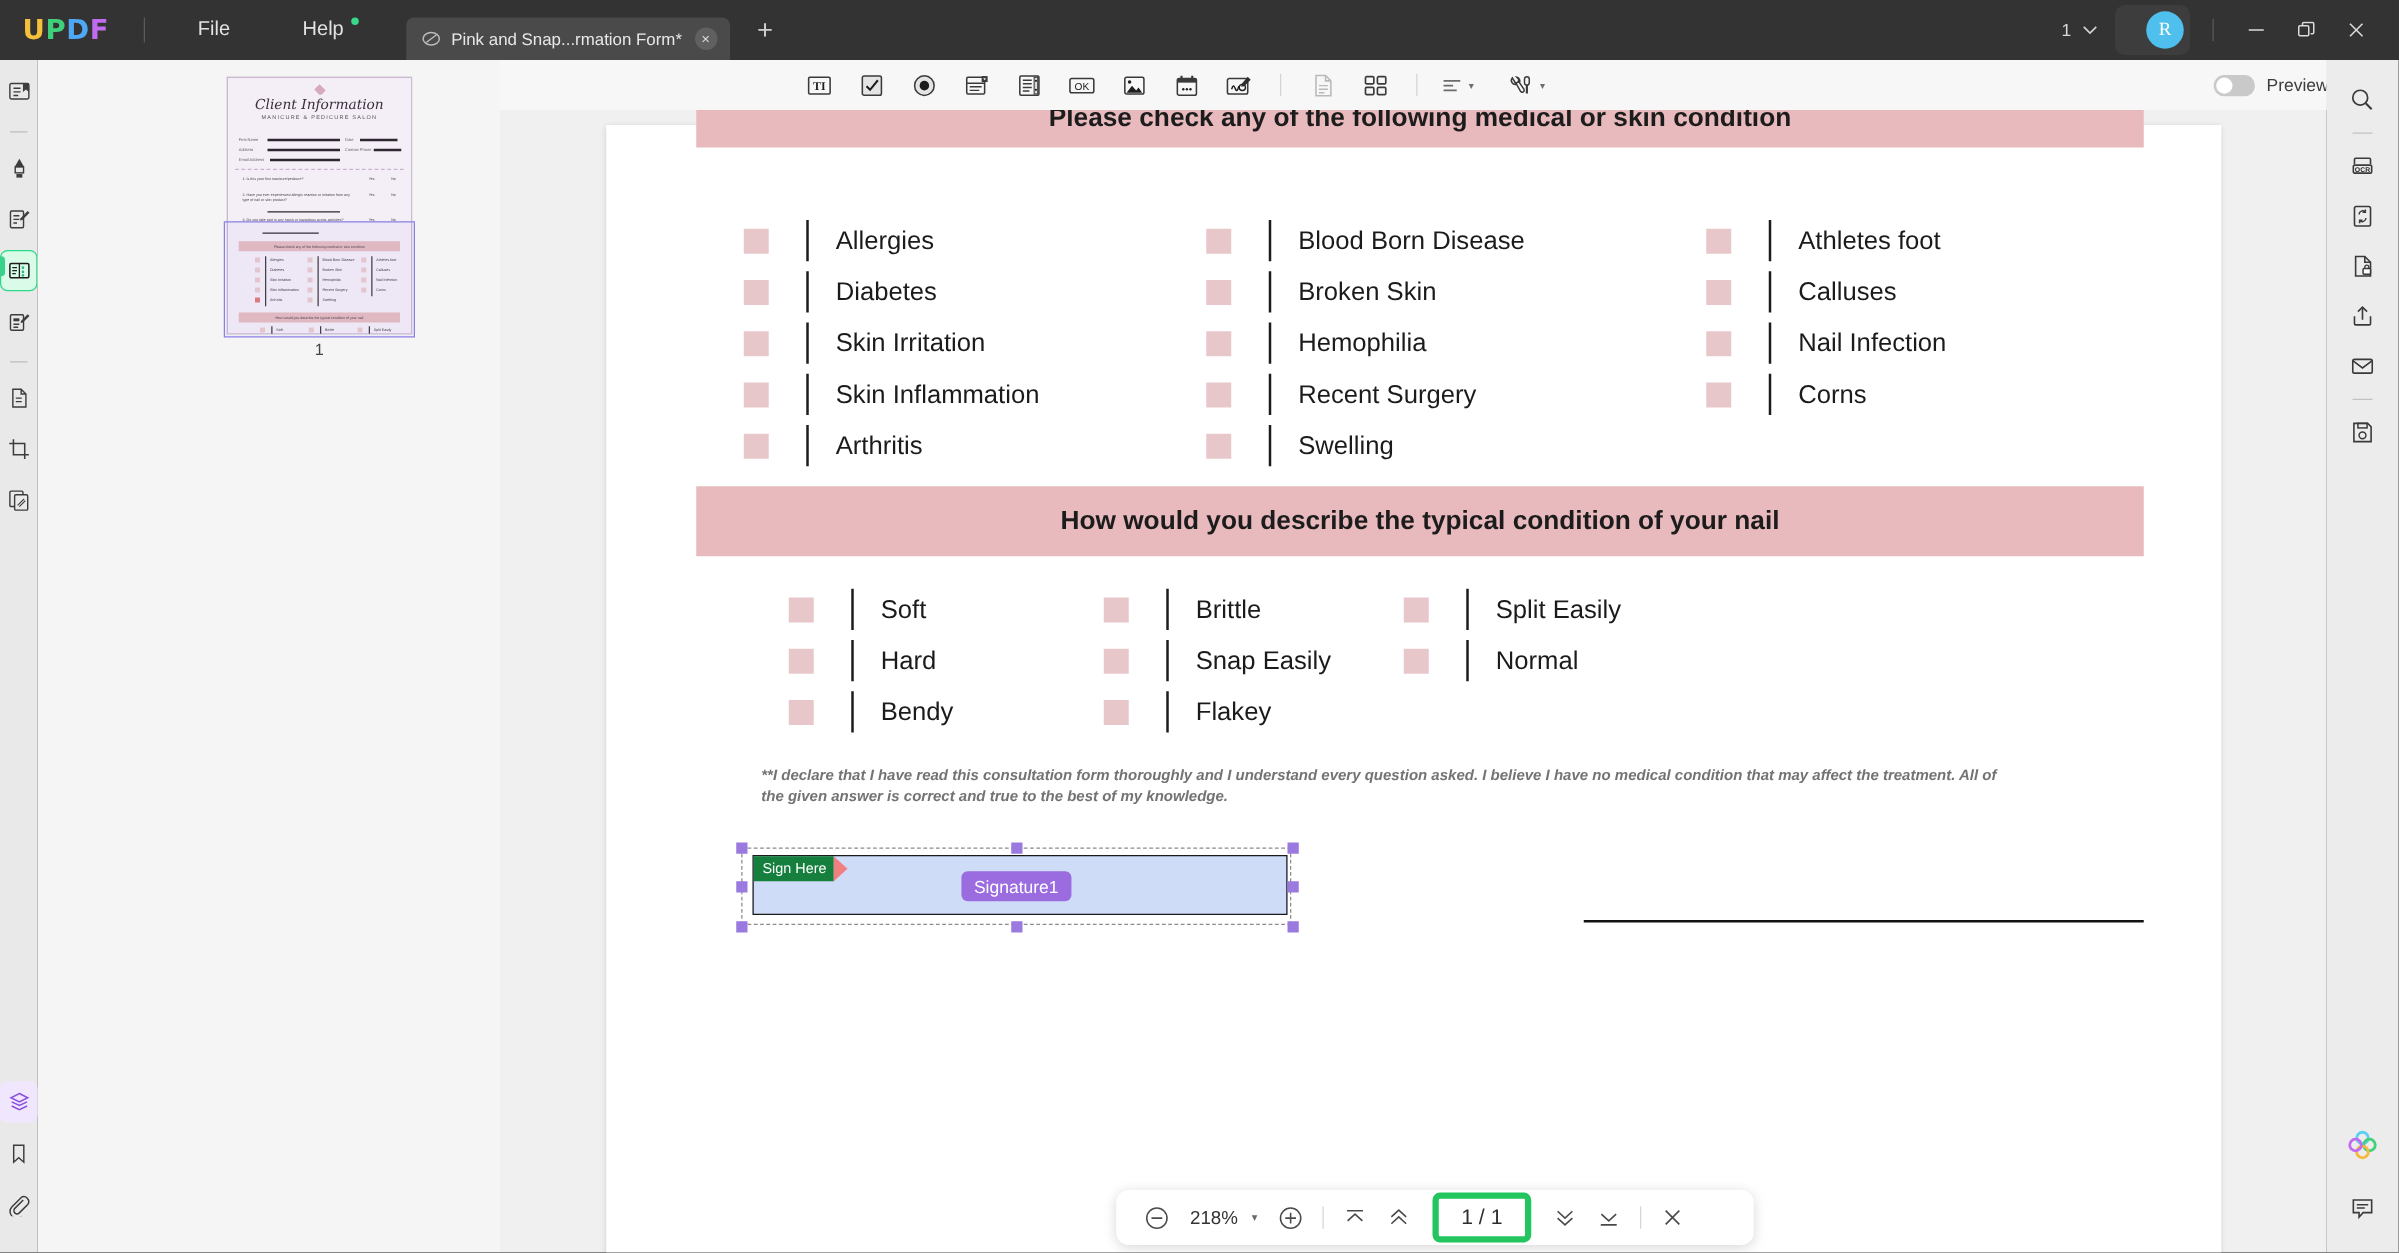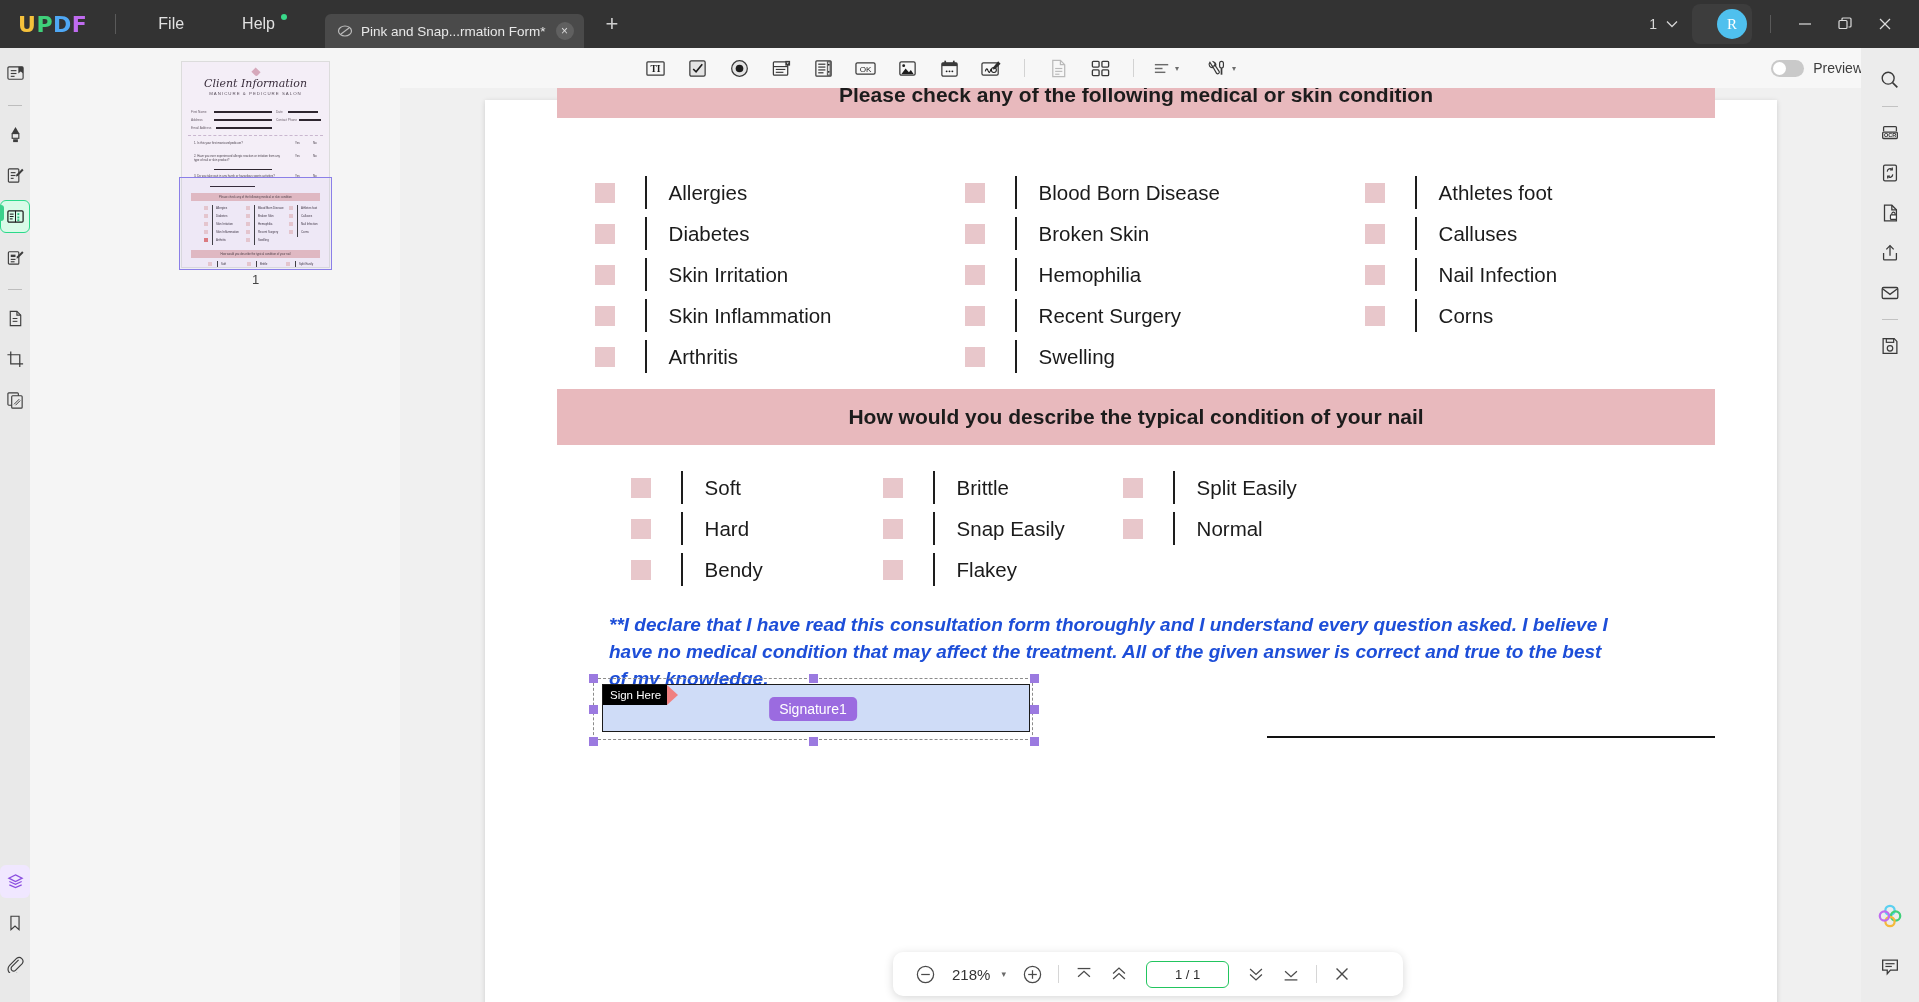--- a/index.html
+++ b/index.html
@@ -152,34 +152,34 @@
   .band-txt { font-size: 21px; font-weight: bold; color: #1c1c1c; font-family: "Liberation Sans", sans-serif; }
 
   .cols { position: absolute; display: flex; }
   .col { display: flex; flex-direction: column; }
   .opt { display: flex; align-items: center; height: 41px; }
   .cbox { width: 20px; height: 20px; background: #e8c7cb; flex: none; }
   .vdiv { width: 1.6px; height: 33px; background: #1d1d1d; margin: 0 22px 0 30px; flex: none; }
   .opt-lbl { font-size: 20.5px; color: #1b1b1b; white-space: nowrap; }
 
   .declare {
-    position: absolute; font-size: 19px; font-weight: bold; font-style: italic;
-    color: #1d4ed8; line-height: 1.42; width: 1000px;
+    position: absolute; font-size: 12px; font-weight: bold; font-style: italic;
+    color: #737373; line-height: 1.42; width: 1000px;
   }
 
   
   .sigfield {
     position: absolute; border: 1.5px dashed #8b8b8b;
   }
   .sigfield-inner {
     position: absolute; inset: 5px 2px 7px 8px; background: #cfdcf7;
     border: 1.6px solid #1b1b1b;
   }
   .signhere {
-    position: absolute; left: 9px; top: 6px; height: 20px; background: #000000;
+    position: absolute; left: 9px; top: 6px; height: 20px; background: #15803d;
     color: #fff; font-size: 11.5px; display: flex; align-items: center;
     padding: 0 6px 0 7px; z-index: 3;
   }
   .signhere::after {
     content: ''; position: absolute; right: -11px; top: 0;
     border-left: 11px solid #f08080; border-top: 10px solid transparent;
     border-bottom: 10px solid transparent;
   }
   .sigtag {
     position: absolute; left: 50%; top: 50%; transform: translate(-50%,-50%);
@@ -194,21 +194,21 @@
   .zoombar {
     position: absolute; left: 893px; top: 952px; width: 510px; height: 44px;
     background: #fff; border-radius: 10px; box-shadow: 0 2px 10px rgba(0,0,0,.16);
     display: flex; align-items: center; padding: 0 16px; gap: 3px;
   }
   .zb-btn { width: 32px; height: 30px; display: flex; align-items: center; justify-content: center; color: #4a4a4a; }
   .zb-pct { font-size: 15px; color: #343434; padding: 0 8px; }
   .zb-caret { font-size: 9px; color: #6a6a6a; padding-right: 8px; }
   .zb-sep { width: 1px; height: 18px; background: #d6d6d6; margin: 0 6px; }
   .zb-page {
-    border: 1px solid #22c55e; border-radius: 6px; padding: 5px 28px; font-size: 13px;
+    border: 5px solid #22c55e; border-radius: 6px; padding: 5px 18px; font-size: 17px;
     color: #2d2d2d; margin: 0 8px;
   }
 </style>
 </head>
 <body>
 
 <div id="app">
 
   <div class="titlebar">
     <div class="logo">

